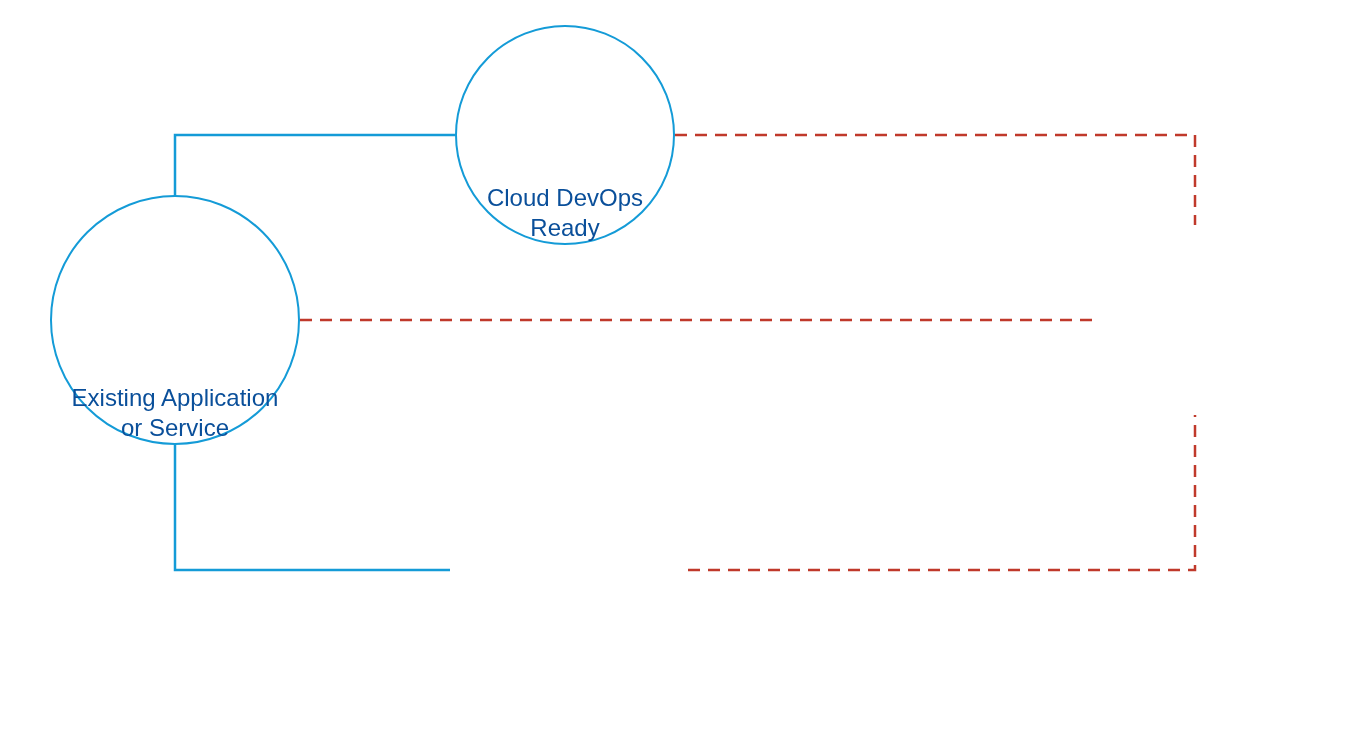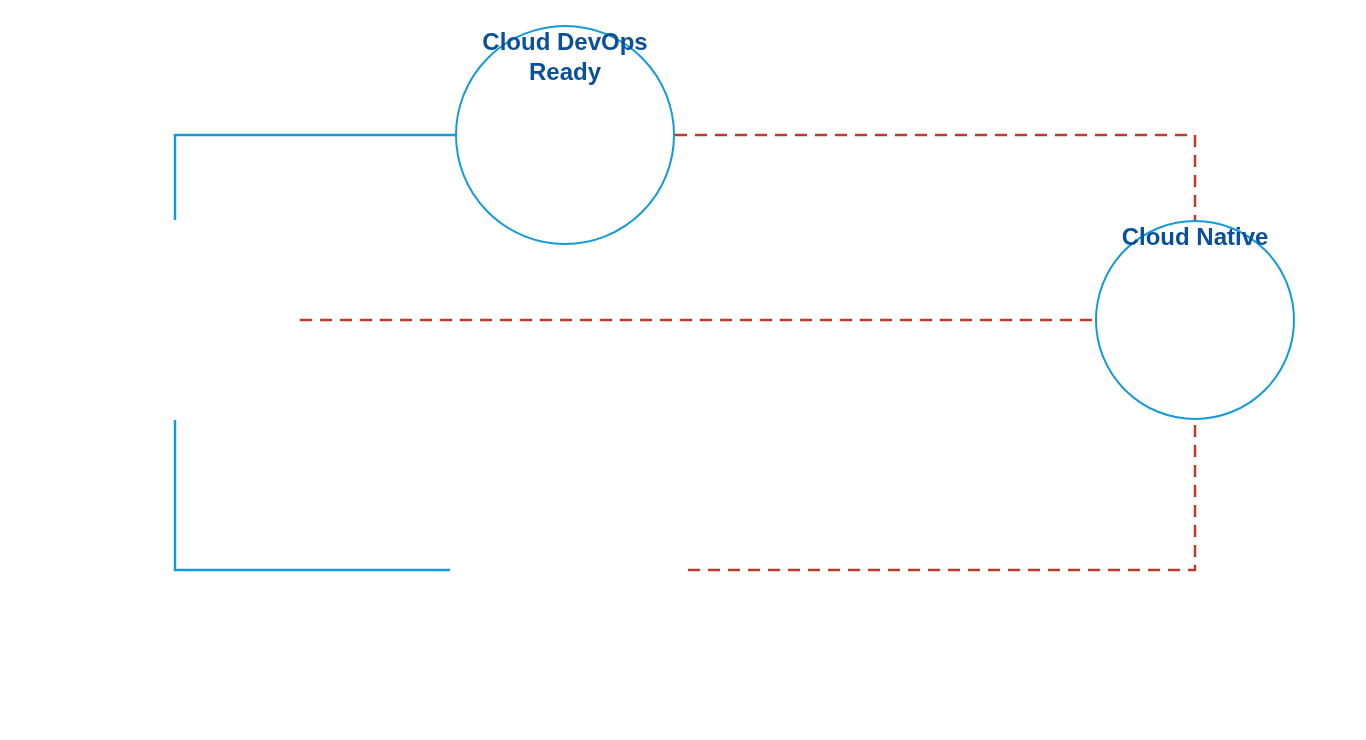--- a/index.html
+++ b/index.html
@@ -21,25 +21,25 @@
     top: 0;
     width: 1366px;
     height: 740px;
   }
   .node {
     position: absolute;
     border: 2px solid #149bd7;
     border-radius: 50%;
     background: #ffffff;
     display: flex;
-    align-items: flex-start;
+    align-items: flex-end;
     justify-content: center;
     text-align: center;
     color: #0a4f9a;
-    font-weight: 700;
+    font-weight: 400;
     line-height: 1.25;
     box-sizing: border-box;
   }
   .node span {
     display: block;
     padding: 0 10px;
   }
   
   .n-left   { width: 250px; height: 250px; font-size: 24px; }
   .n-top    { width: 220px; height: 220px; font-size: 24px; }
@@ -57,23 +57,23 @@
 
     <path d="M 175 420 L 175 570 L 450 570" stroke="#149bd7" stroke-width="2.5" fill="none"></path>
 
     <path d="M 300 320 L 1095 320" stroke="#c0392b" stroke-width="2.5" fill="none" stroke-dasharray="12 8"></path>
 
     <path d="M 675 135 L 1195 135 L 1195 225" stroke="#c0392b" stroke-width="2.5" fill="none" stroke-dasharray="12 8"></path>
 
     <path d="M 688 570 L 1195 570 L 1195 415" stroke="#c0392b" stroke-width="2.5" fill="none" stroke-dasharray="12 8"></path>
   </svg>
 
+  <div class="node n-left" style="left:50px; top:195px;">
+    <span>Existing Application or Service</span>
+  </div>
 
   <div class="node n-top" style="left:455px; top:25px;">
     <span>Cloud DevOps Ready</span>
   </div>
 
 
-  <div class="node n-right" style="left:1095px; top:220px;">
-    <span>Cloud Native</span>
-  </div>
 
 </div>
 
 </body></html>

